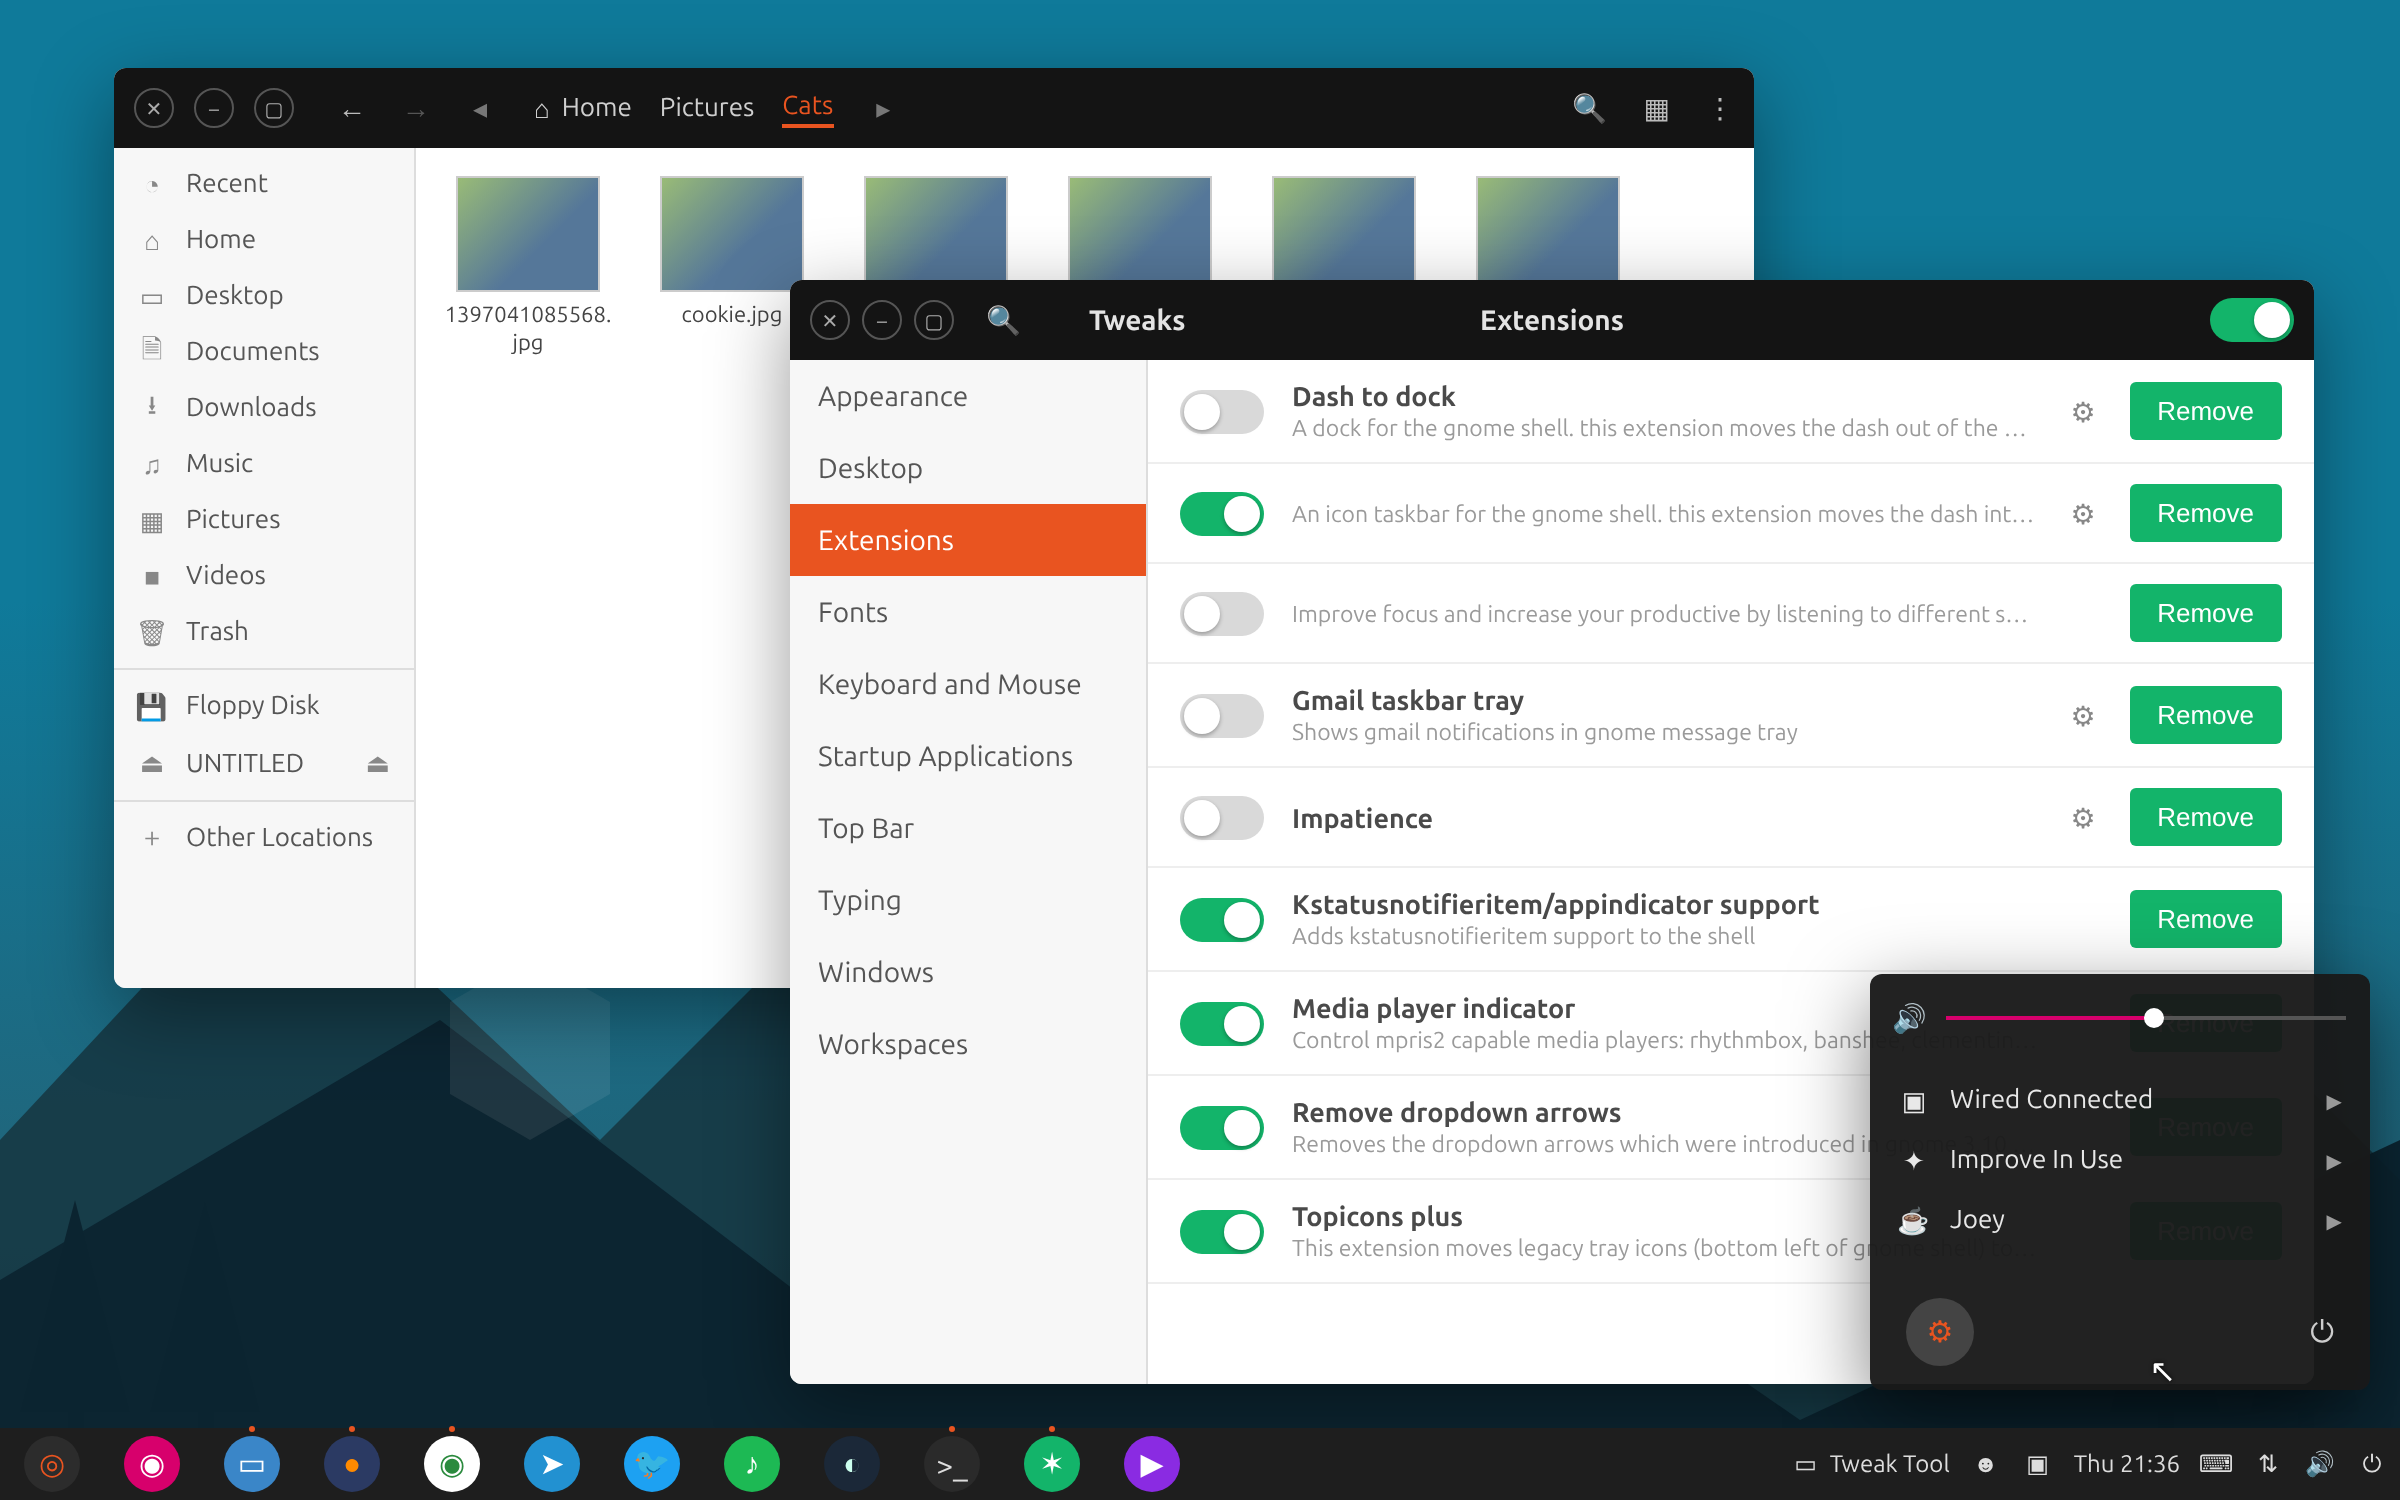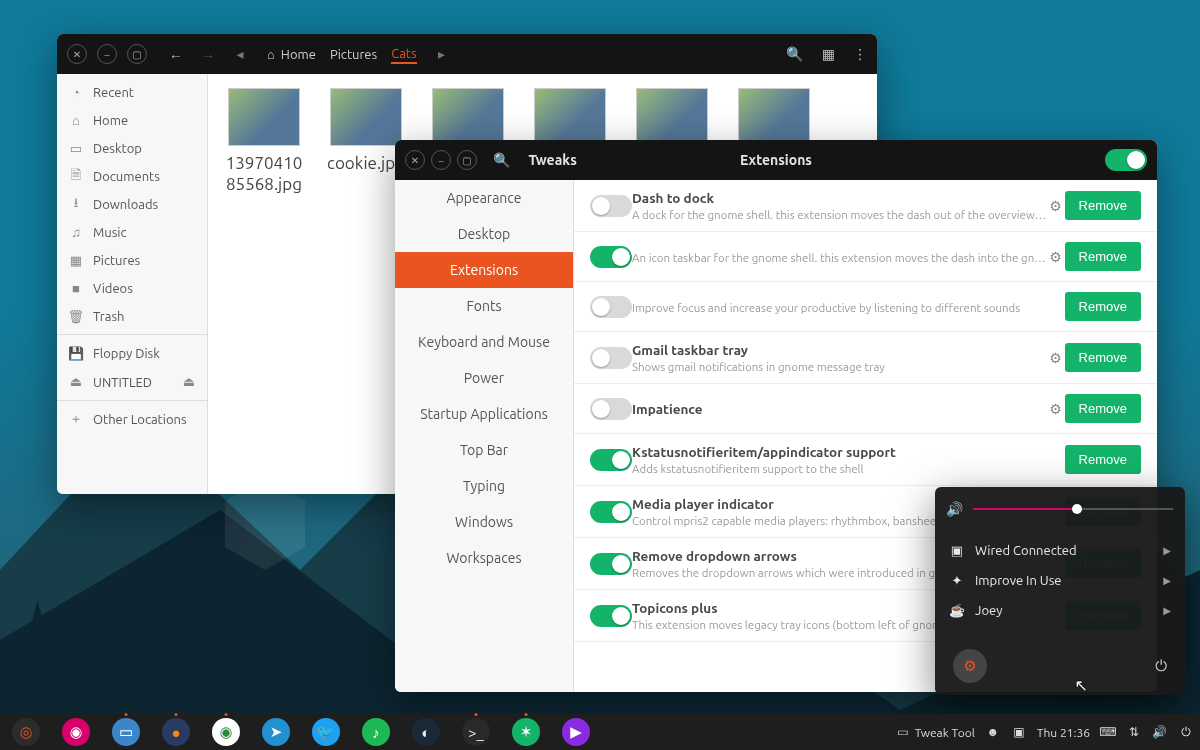--- a/index.html
+++ b/index.html
@@ -37,40 +37,40 @@
   .tb-right{margin-left:auto;display:flex;gap:18px;align-items:center}
   .tb-ico{color:#bbb;font-size:14px}
   .files-body{display:flex;height:calc(100% - 40px);}
   .files-side{width:150px;background:#f7f7f7;border-right:1px solid #ddd;display:flex;flex-direction:column;padding-top:4px;}
   .side-item{display:flex;align-items:center;gap:10px;padding:7px 12px;color:#555;font-size:13px;}
   .side-item .si-ico{width:14px;height:14px;display:flex;align-items:center;justify-content:center;color:#888}
   .side-sep{height:1px;background:#ddd;margin:4px 0}
   .files-main{flex:1;background:#fff;padding:14px;display:flex;gap:18px;align-items:flex-start}
   .thumb{display:flex;flex-direction:column;align-items:center;width:84px;}
   .thumb .pic{width:70px;height:56px;border:1px solid #ccc;background:linear-gradient(135deg,#9b7,#579 60%);margin-bottom:6px}
-  .thumb .cap{font-size:17px;color:#444;text-align:center;word-break:break-all;line-height:1.25}
+  .thumb .cap{font-size:11px;color:#444;text-align:center;word-break:break-all;line-height:1.25}
   
   .c1{background:linear-gradient(#8fb7b2,#567a75)}
   .c2{background:linear-gradient(#7fae4d,#2c5a1f)}
   .c3{background:linear-gradient(#d3b99a,#a07855)}
   .c4{background:linear-gradient(#caa262,#8a5a20)}
   .c5{background:linear-gradient(#c07a32,#402a14)}
   .c6{background:linear-gradient(#ddd,#666)}
   
   .tweaks{left:395px;top:140px;width:762px;height:552px;z-index:20;}
   .tweaks .titlebar{justify-content:flex-start}
-  .tweaks .ttl{color:#e4e4e4;font-weight:600;margin-left:12px}
+  .tweaks .ttl{color:#e4e4e4;font-weight:600;margin-left:28px}
   .twk-title-center{position:absolute;left:50%;transform:translateX(-50%);color:#e4e4e4;font-weight:600}
   .master-switch{margin-left:auto}
   .tweaks-body{display:flex;height:calc(100% - 40px);}
-  .twk-side{width:178px;background:#f7f7f7;border-right:1px solid #ddd;display:flex;flex-direction:column;text-align:center;}
+  .twk-side{width:178px;background:#f7f7f7;border-right:1px solid #ddd;display:flex;flex-direction:column;}
   .twk-cat{padding:10px 14px;color:#555;font-size:14px;}
   .twk-cat.sel{background:#e95420;color:#fff}
   .twk-main{flex:1;background:#fff;overflow-y:auto;}
-  .ext{display:flex;align-items:center;padding:10px 16px;border-bottom:1px solid #eee;}
+  .ext{display:flex;align-items:center;gap:14px;padding:10px 16px;border-bottom:1px solid #eee;}
   .ext .meta{flex:1;min-width:0}
   .ext .name{font-weight:700;color:#4a4a4a;font-size:13.5px}
   .ext .desc{font-size:11.5px;color:#9a9a9a;white-space:nowrap;overflow:hidden;text-overflow:ellipsis;margin-top:2px}
   .gear{color:#888;font-size:14px;width:18px;text-align:center}
   .remove{background:#13b46a;color:#fff;border:none;border-radius:3px;padding:7px 14px;font-size:13px}
   
   .switch{width:42px;height:22px;border-radius:11px;background:#d9d9d9;position:relative;flex:0 0 42px;transition:.15s}
   .switch::after{content:"";position:absolute;top:2px;left:2px;width:18px;height:18px;border-radius:50%;background:#fff;box-shadow:0 1px 2px rgba(0,0,0,.3);transition:.15s}
   .switch.on{background:#13b46a}
   .switch.on::after{left:22px}
@@ -222,21 +222,20 @@
       <span class="twk-title-center">Extensions</span>
       <div class="switch on master-switch"></div>
     </div>
     <div class="tweaks-body">
       <div class="twk-side" id="twk-side">
           <div class="twk-cat">Appearance</div>
           <div class="twk-cat">Desktop</div>
           <div class="twk-cat sel">Extensions</div>
           <div class="twk-cat">Fonts</div>
           <div class="twk-cat">Keyboard and Mouse</div>
-          <div class="twk-cat">Power</div>
           <div class="twk-cat">Startup Applications</div>
           <div class="twk-cat">Top Bar</div>
           <div class="twk-cat">Typing</div>
           <div class="twk-cat">Windows</div>
           <div class="twk-cat">Workspaces</div>
         </div>
       <div class="twk-main" id="twk-main">
           <div class="ext">
             <div class="switch"></div>
             <div class="meta">

